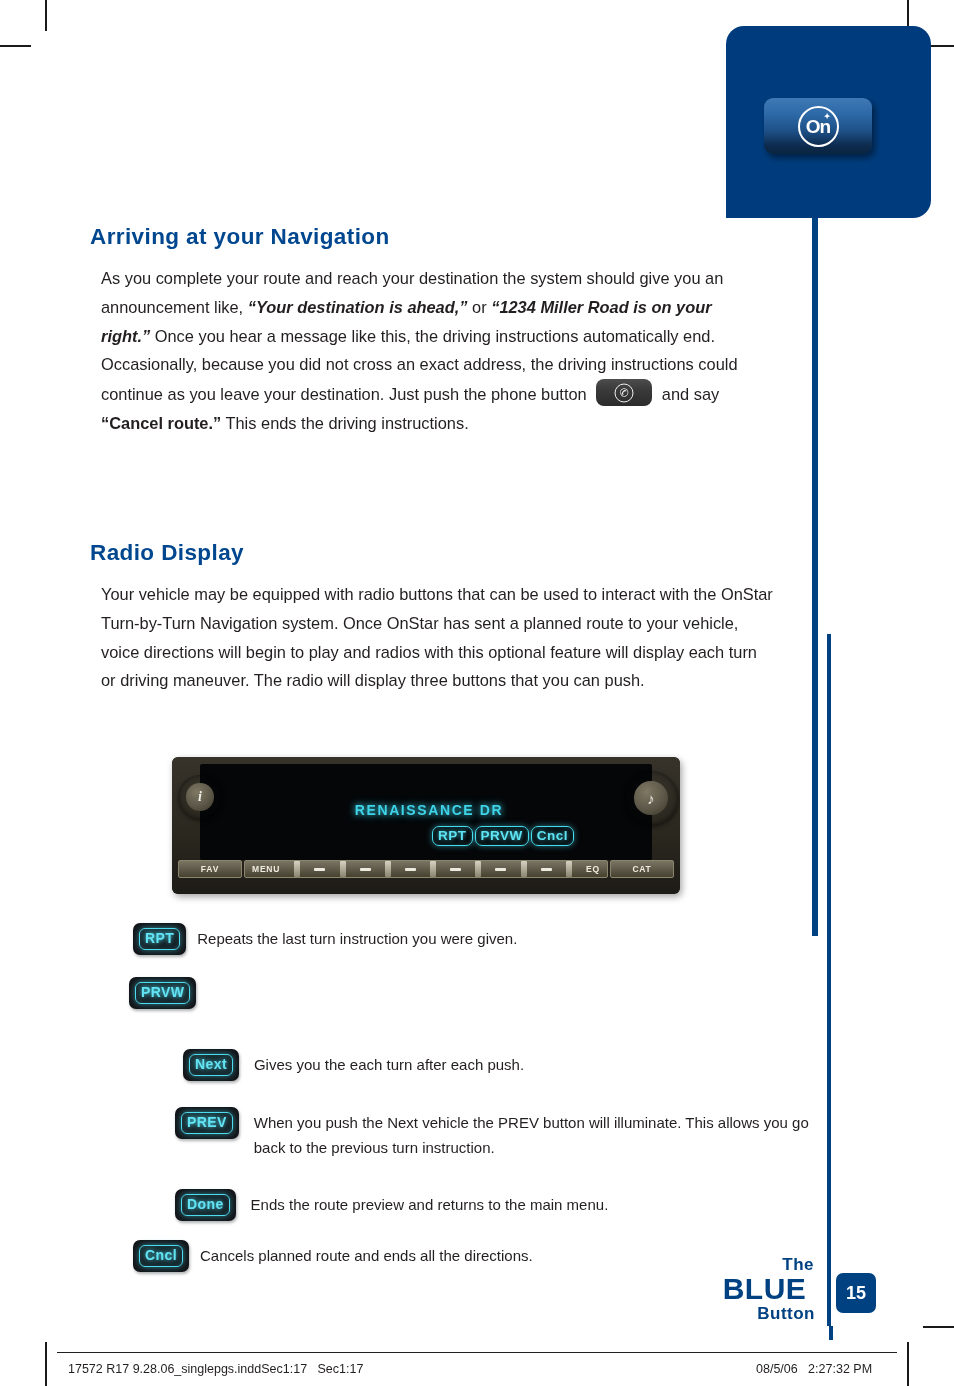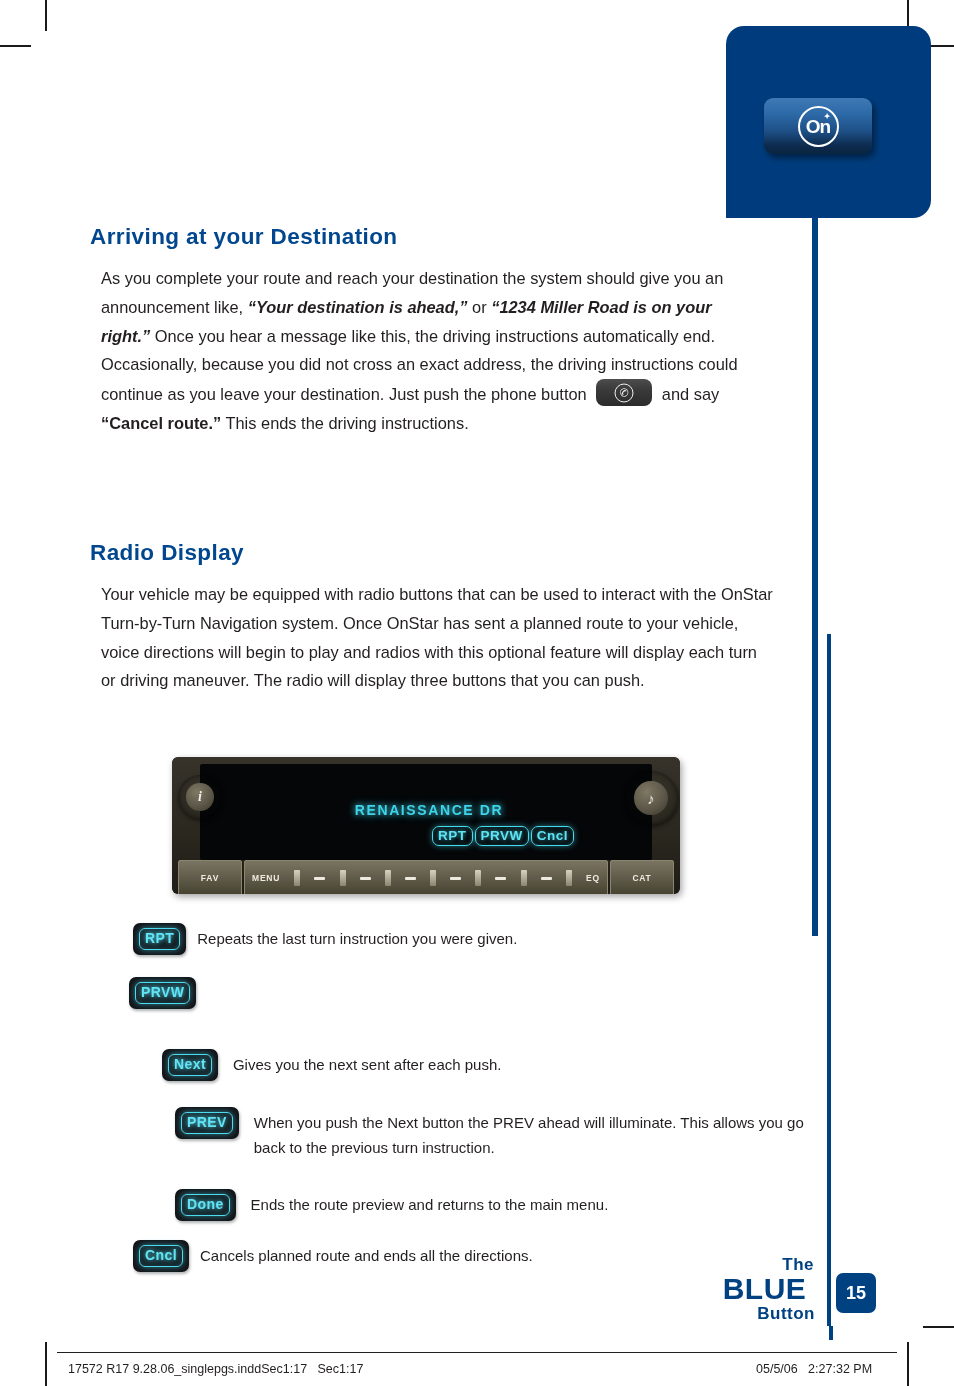--- a/index.html
+++ b/index.html
@@ -202,21 +202,21 @@
     background: radial-gradient(circle at 38% 32%, #7e7864 0%, #5c5748 55%, #3b3729 100%);
     display: flex; align-items: center; justify-content: center;
     color: #efeee8;
     font-size: 15px;
     line-height: 1;
   }
   .knob-left .knob-inner { font-size: 14px; font-style: italic; font-weight: bold; font-family: "Liberation Serif", serif; }
   .radio-lowerbar {
     position: absolute;
     left: 6px; top: 103px;
-    width: 496px; height: 36px;
+    width: 496px; height: 18px;
     display: flex;
     align-items: stretch;
     gap: 2px;
   }
   .rbtn {
     background: linear-gradient(180deg, #7a7463 0%, #5d5847 55%, #46422f 100%);
     border: 1px solid #8b856e;
     border-radius: 2px;
     color: #efece0;
     font-family: "Liberation Sans", sans-serif;
@@ -354,21 +354,21 @@
 <div class="onstar-button">
   <span class="onstar-logo">
     <span>On</span>
     <span class="star">✦</span>
   </span>
 </div>
 
 <div class="vrule-a"></div>
 <div class="vrule-b"></div>
 
-<h2 class="heading h-arriving">Arriving at your Destination</h2>
+<h2 class="heading h-arriving">Arriving at your Navigation</h2>
 
 <p class="body-text p-arriving">
   <span>As you complete your route and reach your destination the system should give you an announcement like, </span><i>“Your destination is ahead,”</i><span> or </span><i>“1234 Miller Road is on your right.”</i><span> Once you hear a message like this, the driving instructions automatically end. Occasionally, because you did not cross an exact address, the driving instructions could continue as you leave your destination. Just push the phone button </span><span class="phone-btn"><span class="ring">
         <span class="handset">✆</span>
       </span></span><span> and say </span><span class="q">“Cancel route.”</span><span> This ends the driving instructions.</span>
 </p>
 
 <h2 class="heading h-radio">Radio Display</h2>
 <p class="body-text p-radio">Your vehicle may be equipped with radio buttons that can be used to interact with the OnStar Turn-by-Turn Navigation system. Once OnStar has sent a planned route to your vehicle, voice directions will begin to play and radios with this optional feature will display each turn or driving maneuver. The radio will display three buttons that you can push.</p>
 
@@ -422,32 +422,32 @@
     </span>
     <span class="btn-desc">Repeats the last turn instruction you were given.</span>
   </div>
 
   <div class="btn-row" style="left:129px; top:977px; width:560px;">
     <span class="disp-btn">
       <span class="cap">PRVW</span>
     </span>
   </div>
 
-  <div class="btn-row" style="left:162px; top:1049px;">
+  <div class="btn-row" style="left:183px; top:1049px;">
     <span class="disp-btn">
       <span class="cap">Next</span>
     </span>
-    <span class="btn-desc" style="padding-left:15px;">Gives you the next sent after each push.</span>
+    <span class="btn-desc" style="padding-left:15px;">Gives you the each turn after each push.</span>
   </div>
 
   <div class="btn-row" style="left:175px; top:1107px; width:650px;">
     <span class="disp-btn">
       <span class="cap">PREV</span>
     </span>
-    <span class="btn-desc" style="padding-left:15px; width:560px;">When you push the Next button the PREV ahead will illuminate. This allows you go back to the previous turn instruction.</span>
+    <span class="btn-desc" style="padding-left:15px; width:560px;">When you push the Next vehicle the PREV button will illuminate. This allows you go back to the previous turn instruction.</span>
   </div>
 
   <div class="btn-row" style="left:175px; top:1189px;">
     <span class="disp-btn">
       <span class="cap">Done</span>
     </span>
     <span class="btn-desc" style="padding-left:15px;">Ends the route preview and returns to the main menu.</span>
   </div>
 
   <div class="btn-row" style="left:133px; top:1240px;">
@@ -462,13 +462,13 @@
 <div class="blue-logo">
   <div class="l1">The</div>
   <div class="l2">BLUE</div>
   <div class="l3">Button</div>
 </div>
 <div class="page-badge">15</div>
 <div class="footer-tick"></div>
 
 <div class="footer-rule"></div>
 <div class="footer-left">17572 R17 9.28.06_singlepgs.inddSec1:17   Sec1:17</div>
-<div class="footer-right">05/5/06   2:27:32 PM</div>
+<div class="footer-right">08/5/06   2:27:32 PM</div>
 
 </body></html>

